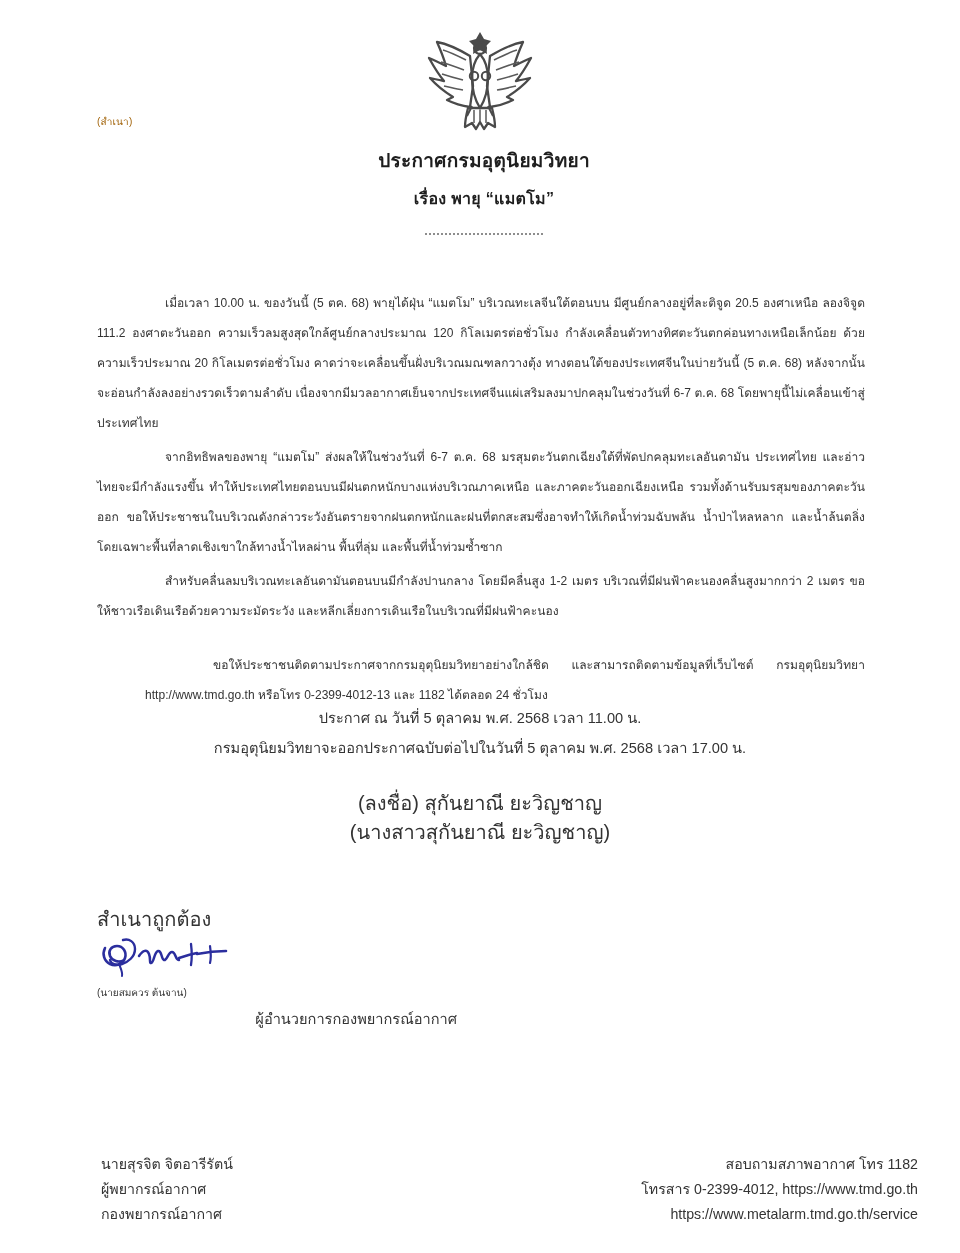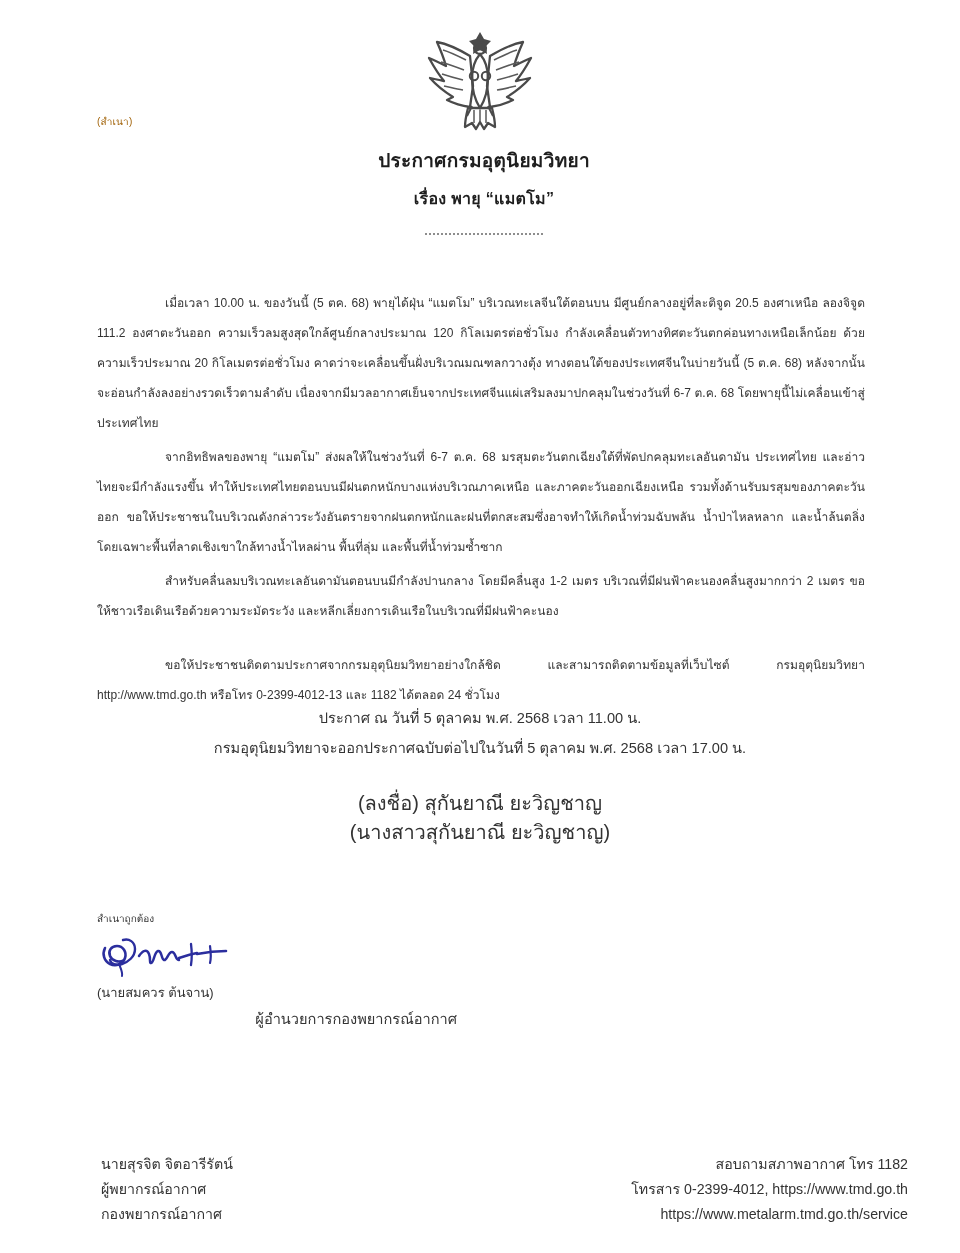--- a/index.html
+++ b/index.html
@@ -92,21 +92,21 @@
   .para {
     font-size: 12px;
     line-height: 30px;
     color: #333333;
     text-align: justify;
     text-justify: inter-word;
     text-indent: 68px;
     margin: 0 0 4px 0;
     letter-spacing: .05px;
   }
-  .para-contact { margin-top: 24px; }
+  .para-contact { margin-top: 24px; margin-left: 48px; }
 
   
   .issued-block {
     position: absolute;
     left: 0;
     right: 0;
     top: 703px;
     text-align: center;
   }
   .issued-line {
@@ -130,31 +130,31 @@
   }
 
   
   .certify-block {
     position: absolute;
     left: 97px;
     top: 908px;
     width: 360px;
   }
   .certify-label {
-    font-size: 10px;
+    font-size: 20px;
     color: #333333;
     line-height: 22px;
   }
   .ink-sign {
     margin: 4px 0 2px 2px;
     height: 44px;
   }
   .ink-sign svg { display: block; }
   .certify-name {
-    font-size: 13px;
+    font-size: 10px;
     color: #333333;
     line-height: 26px;
   }
   .certify-role {
     font-size: 14.6px;
     color: #333333;
     line-height: 26px;
     text-align: right;
   }
 
@@ -165,21 +165,21 @@
     top: 1152px;
     width: 400px;
   }
   .footer-left div {
     font-size: 14.2px;
     line-height: 25px;
     color: #333333;
   }
   .footer-right {
     position: absolute;
-    right: 52px;
+    right: 42px;
     top: 1152px;
     width: 430px;
     text-align: right;
   }
   .footer-right div {
     font-size: 14.2px;
     line-height: 25px;
     color: #333333;
   }
 </style>

